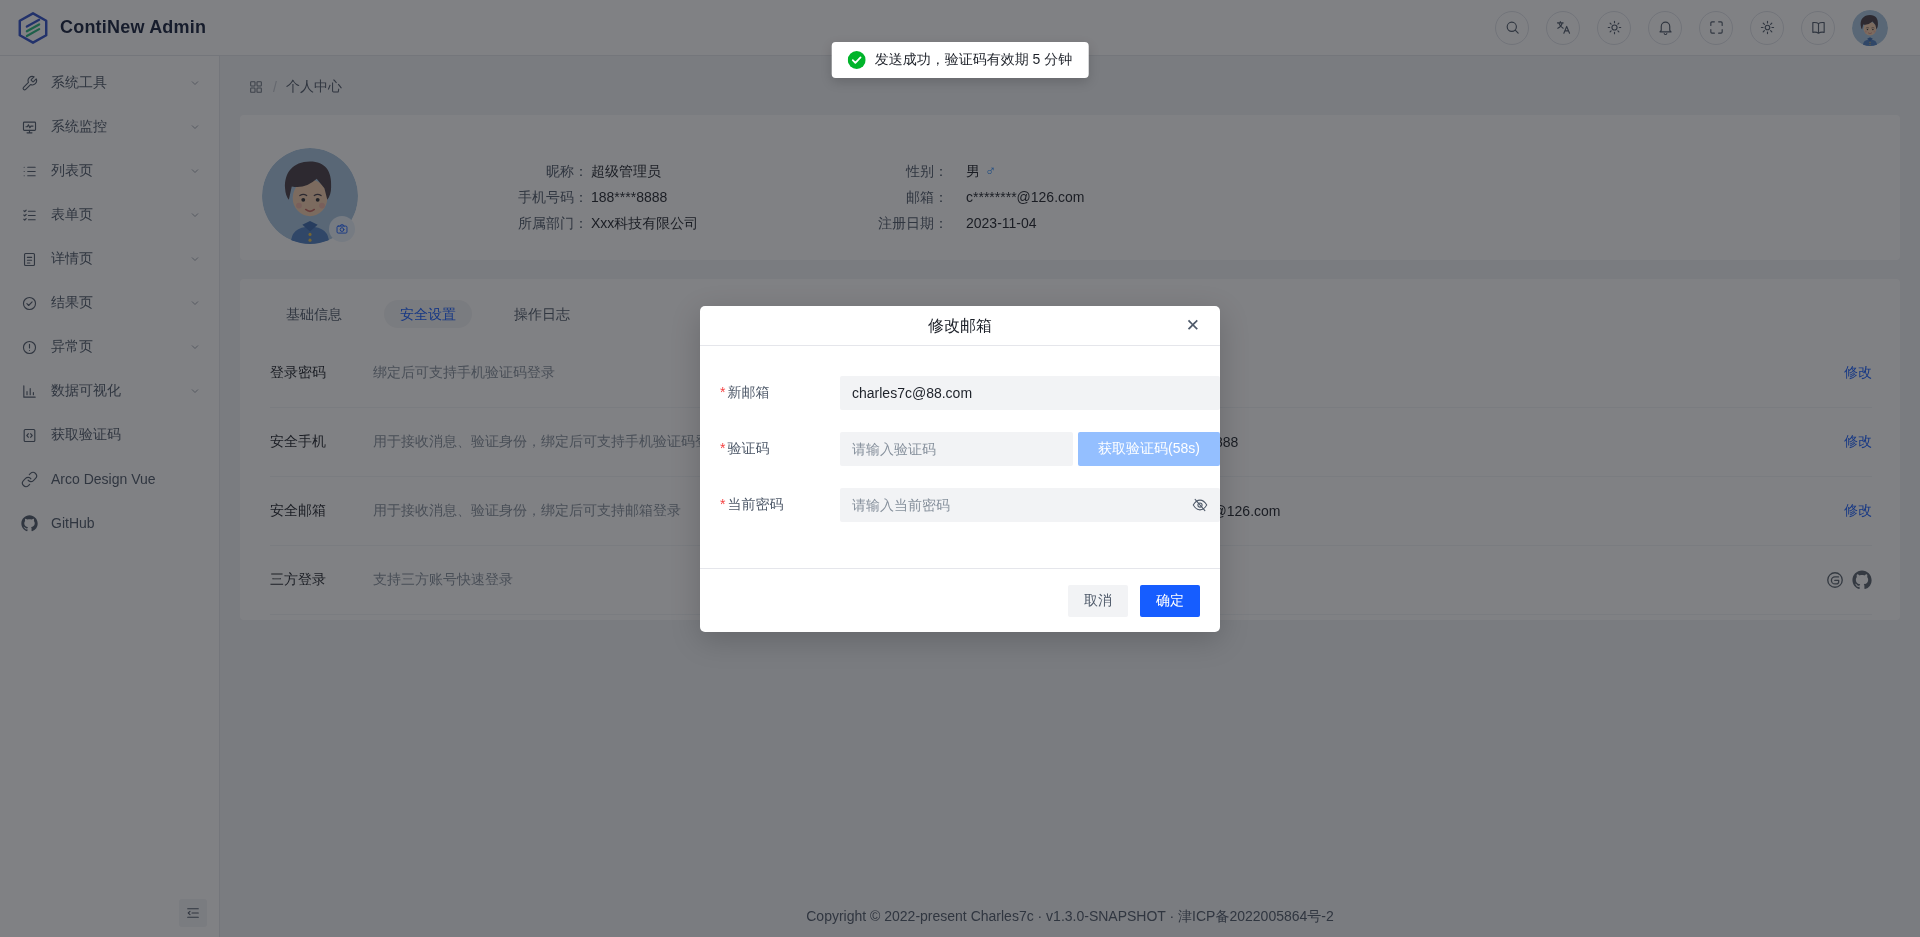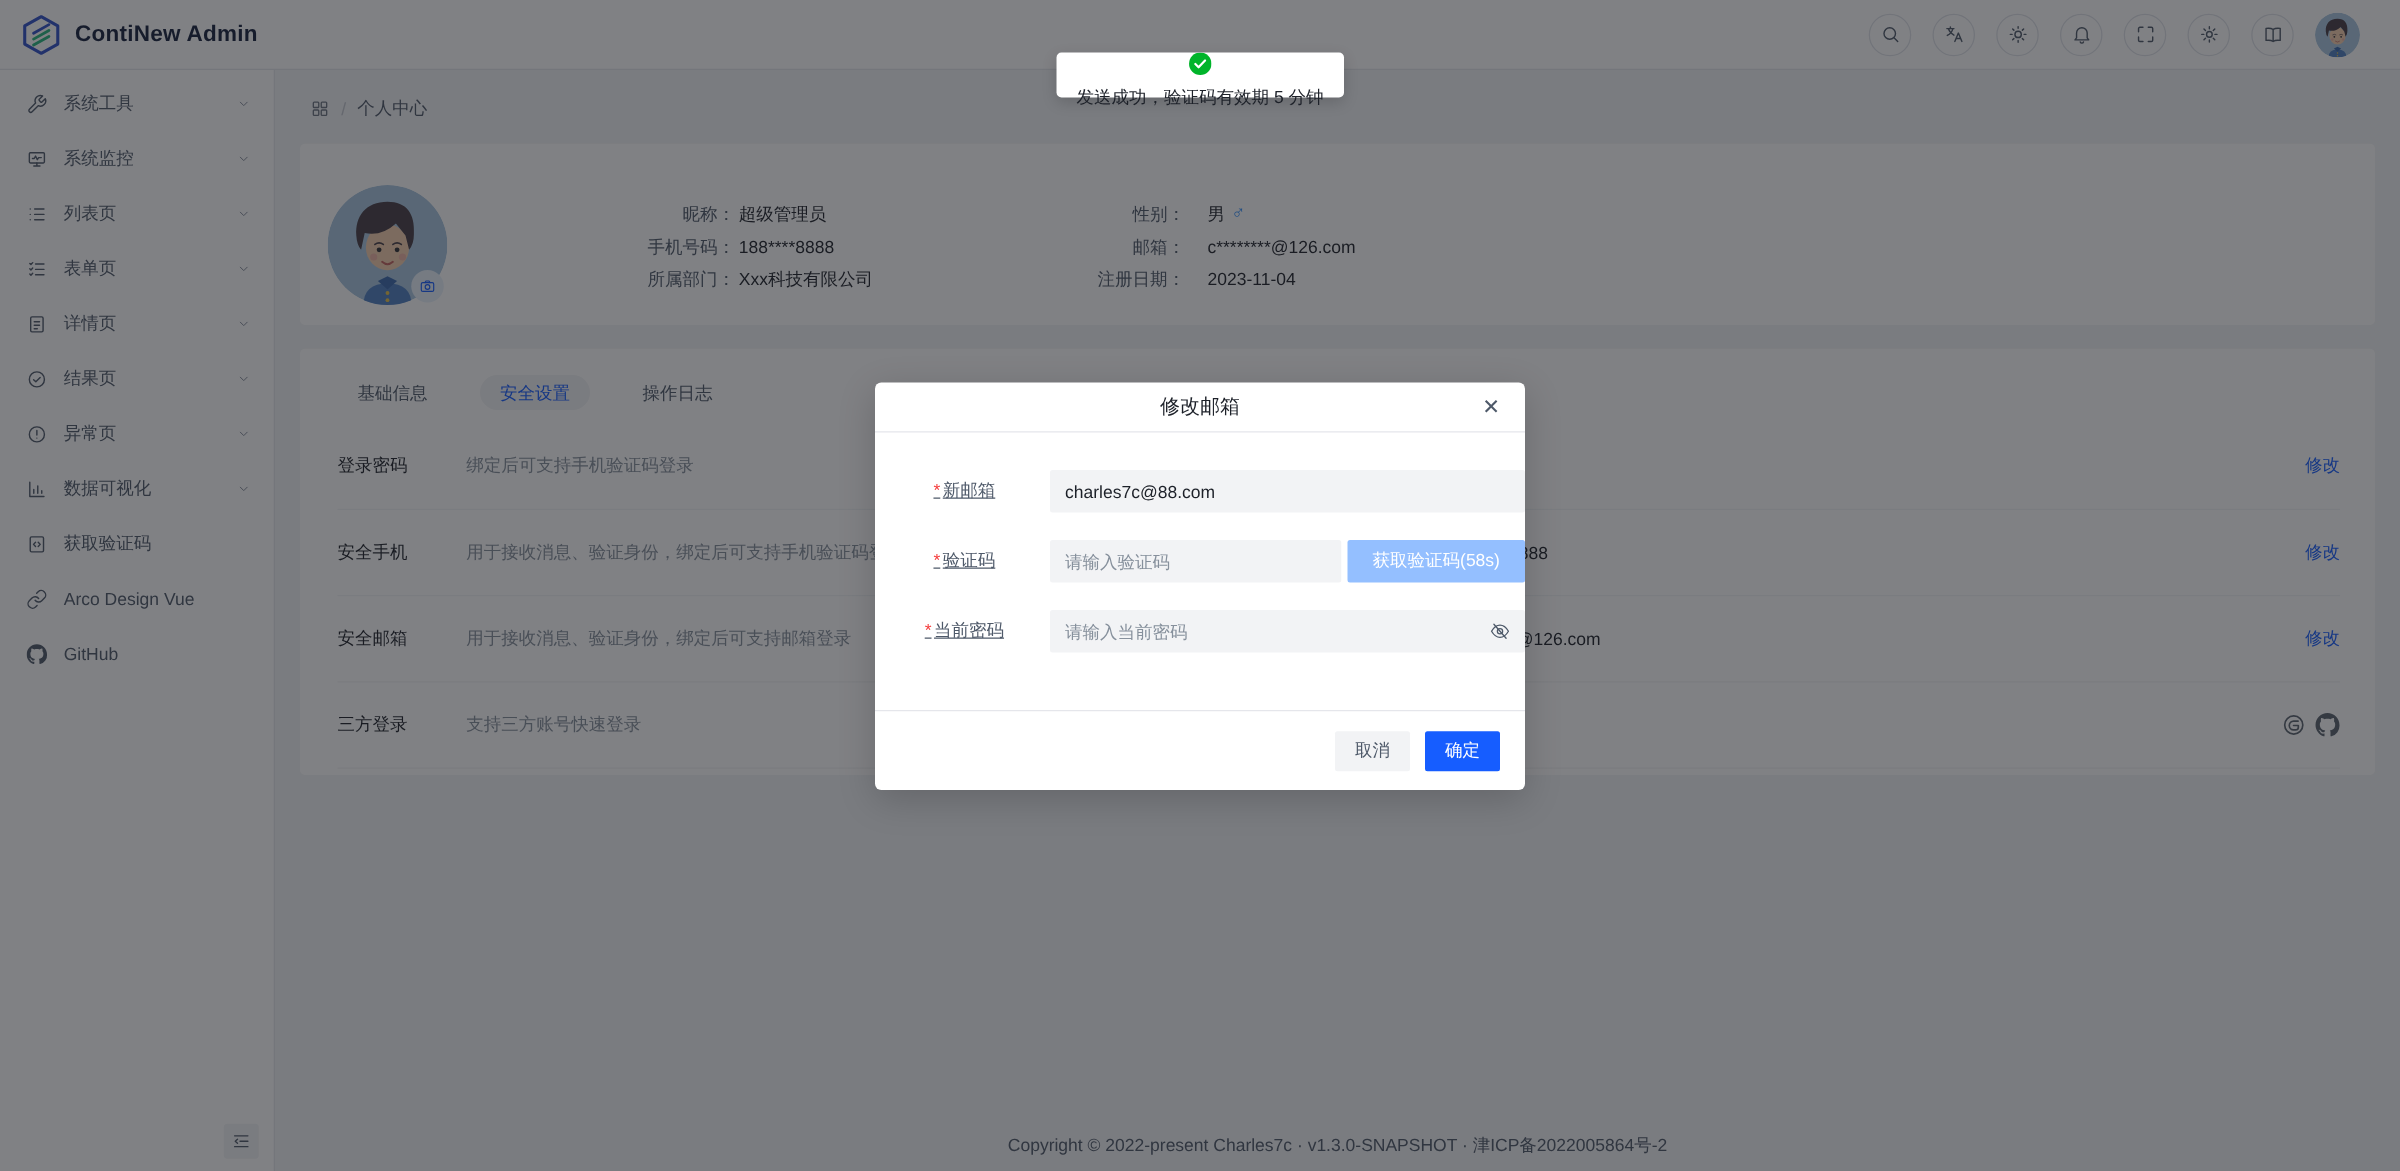--- a/index.html
+++ b/index.html
@@ -64,36 +64,36 @@
   .copyright { position:absolute; left:0; right:0; top:852px; text-align:center; color:#4e5969; font-size:14px; }
 
   
   .mask { position:absolute; inset:0; background:rgba(23,26,31,.55); z-index:10; }
   .modal { position:absolute; left:700px; top:306px; width:520px; height:326px; background:#fff; border-radius:5px; box-shadow:0 8px 30px rgba(0,0,0,.18); z-index:20; }
   .modal-hd { height:40px; border-bottom:1px solid #e5e6eb; position:relative; }
   .modal-title { text-align:center; line-height:40px; font-size:16px; font-weight:500; color:#1d2129; }
   .modal-close { position:absolute; right:14px; top:0; height:40px; line-height:40px; font-size:17px; color:#4e5969; background:none; border:none; cursor:pointer; padding:0 6px; }
   .m-row { position:absolute; left:20px; display:flex; align-items:center; height:34px; }
   .m-row.r0 { top:70px; } .m-row.r1 { top:126px; } .m-row.r2 { top:182px; }
-  .m-label { width:103px; text-align:center; color:#4e5969; white-space:nowrap;text-decoration:underline; }
+  .m-label { width:103px; text-align:left; color:#4e5969; white-space:nowrap; }
   .req { color:#f53f3f; margin-right:2px; }
   .m-input { margin-left:17px; height:34px; background:#f2f3f5; border:none; border-radius:2px; padding:0 12px; font-size:14px; color:#1d2129; font-family:inherit; outline:none; }
   .m-input::placeholder { color:#86909c; }
   .m-input.wide { width:380px; }
   .m-input.narrow { width:233px; }
   .input-wrap { margin-left:17px; position:relative; width:380px; }
   .input-wrap .m-input { margin-left:0; width:100%; padding-right:34px; }
   .eye-btn { position:absolute; right:9px; top:7px; width:20px; height:20px; color:#4e5969; background:none; border:none; padding:0; cursor:pointer; }
   .code-btn { margin-left:5px; width:142px; height:34px; background:#94bfff; color:#fff; border:none; border-radius:2px; font-size:14px; font-family:inherit; cursor:not-allowed; }
   .modal-ft { position:absolute; left:0; right:0; top:262px; bottom:0; border-top:1px solid #e5e6eb; display:flex; align-items:center; justify-content:flex-end; gap:12px; padding-right:20px; }
   .btn { height:32px; min-width:60px; padding:0 15px; border:none; border-radius:2px; font-size:14px; font-family:inherit; cursor:pointer; }
   .btn.secondary { background:#f2f3f5; color:#4e5969; }
   .btn.primary { background:#165dff; color:#fff; }
 
-  .toast { position:absolute; left:50%; transform:translateX(-50%); top:42px; height:36px; background:#fff; border-radius:4px; box-shadow:0 4px 12px rgba(0,0,0,.16); display:flex; align-items:center; gap:9px; padding:0 16px; z-index:30; color:#1d2129;flex-direction:column; }
+  .toast { position:absolute; left:50%; transform:translateX(-50%); top:42px; height:36px; background:#fff; border-radius:4px; box-shadow:0 4px 12px rgba(0,0,0,.16); display:flex; align-items:center; gap:9px; padding:0 16px; z-index:30; color:#1d2129; }
 </style>
 </head>
 <body>
 
 <svg width="0" height="0" style="position:absolute">
   <defs>
     <symbol id="i-gauge" viewBox="0 0 24 24">
         <circle cx="12" cy="12.5" r="8.5"></circle>
         <path d="M12 12.5 L16.4 8.3"></path>
         <circle cx="12" cy="12.5" r="1.1"></circle>

